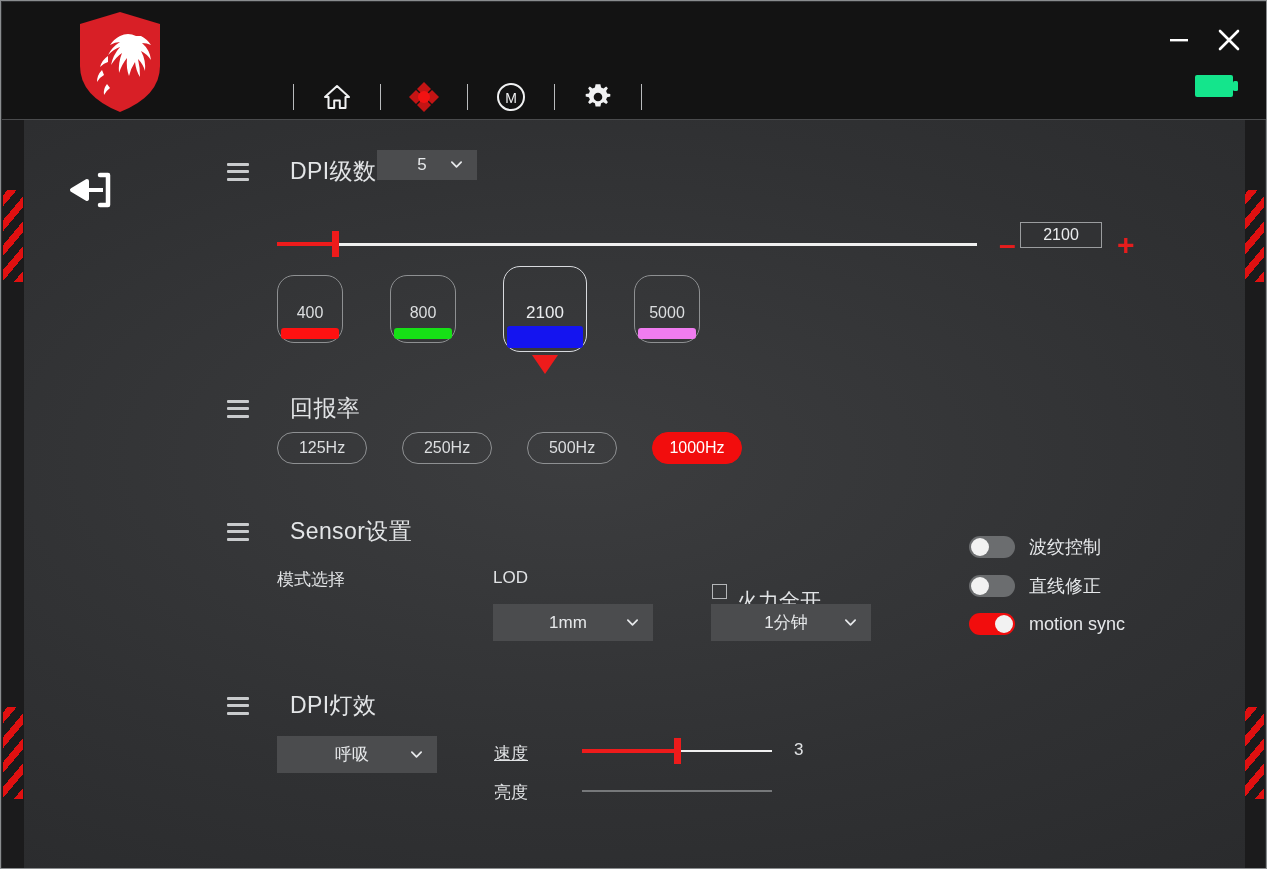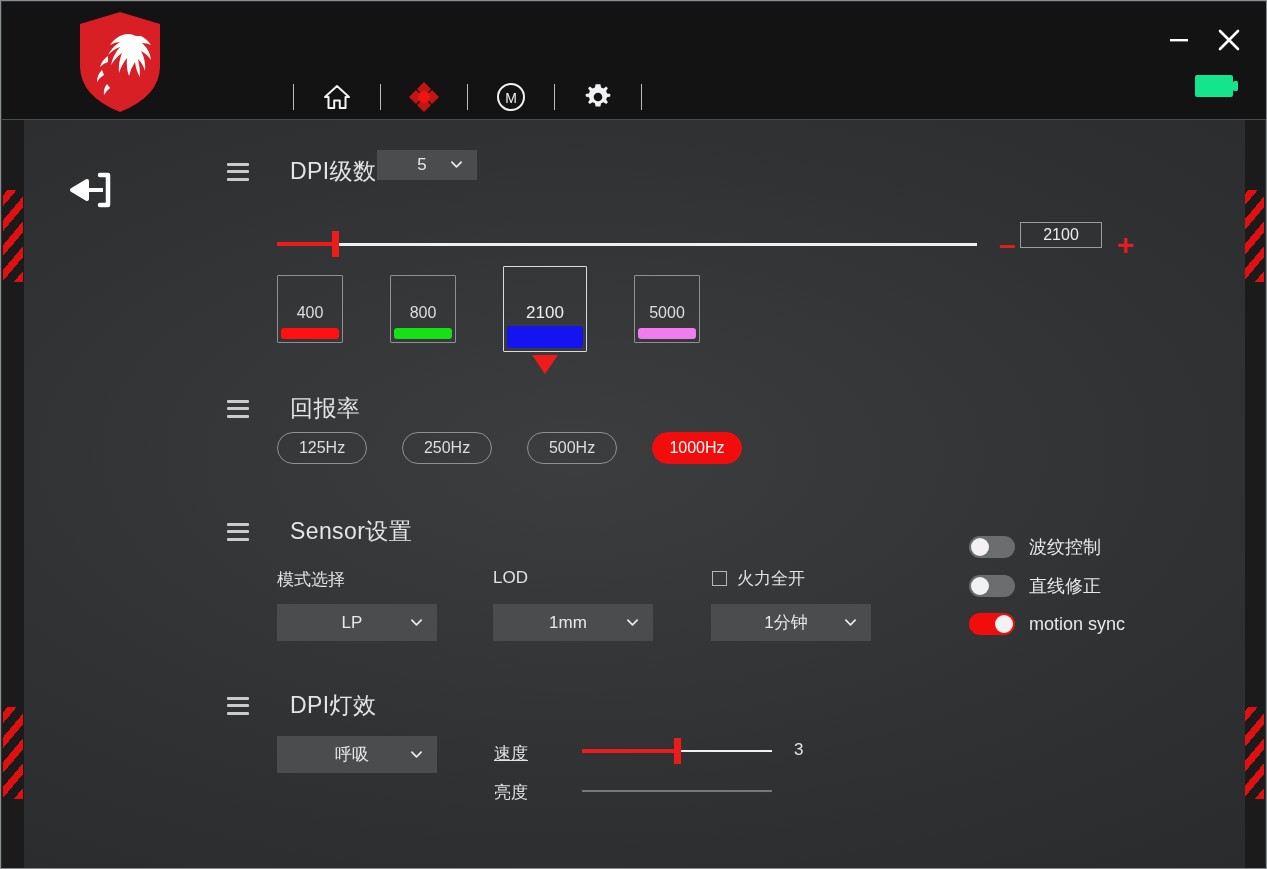--- a/index.html
+++ b/index.html
@@ -162,21 +162,21 @@
   }
 
   
   #dpi-stages {
     position: absolute; left: 253px; top: 155px;
     display: flex; gap: 47px;
   }
   .stage {
     width: 66px; height: 68px;
     border: 1px solid #8e9092;
-    border-radius: 1px;
+    border-radius: 17px;
     position: relative;
     display: flex; align-items: flex-start; justify-content: center;
     cursor: pointer;
   }
   .stage .sv {
     margin-top: 28px;
     font-size: 16px; color: #dcdee0;
   }
   .stage .bar {
     position: absolute; left: 3px; right: 3px; bottom: 3px;
@@ -230,21 +230,21 @@
   #chk-full {
     position: absolute; left: 688px; top: 447px;
     display: flex; align-items: center; gap: 10px;
     cursor: pointer;
   }
   #chk-full .box {
     width: 15px; height: 15px;
     border: 1px solid #b4b6b8;
     background: transparent;
   }
-  #chk-full .lbl { font-size: 17px; color: #e1e3e5; white-space: nowrap; }
+  #chk-full .lbl { font-size: 21px; color: #e1e3e5; white-space: nowrap; margin-top: 20px; }
 
   
   #toggles {
     position: absolute; left: 945px; top: 415px;
     display: flex; flex-direction: column; gap: 15px;
   }
   .tgrow { display: flex; align-items: center; gap: 14px; cursor: pointer; }
   .tg {
     width: 46px; height: 22px; border-radius: 11px;
     background: #6b6d6f; position: relative;
@@ -449,26 +449,20 @@
     <div class="sec-head" style="left:203px; top:396px;">
       <span class="ham">
           <i></i>
           <i></i>
           <i></i>
         </span>
       <span class="sec-title">Sensor设置</span>
     </div>
 
     <div class="fld-label" style="left:253px; top:448px;">模式选择</div>
-    <div class="dd fld-dd" style="left:253px; top:484px;">
-      <span class="dd-val">LP</span>
-      <svg class="chev" viewBox="0 0 14 14">
-        <path d="M2 4.5 L7 9.5 L12 4.5" fill="none" stroke="#e6e8ea" stroke-width="1.9" stroke-linecap="round" stroke-linejoin="round"></path>
-      </svg>
-    </div>
 
     <div class="fld-label" style="left:469px; top:448px;">LOD</div>
     <div class="dd fld-dd" style="left:469px; top:484px;">
       <span class="dd-val">1mm</span>
       <svg class="chev" viewBox="0 0 14 14">
         <path d="M2 4.5 L7 9.5 L12 4.5" fill="none" stroke="#e6e8ea" stroke-width="1.9" stroke-linecap="round" stroke-linejoin="round"></path>
       </svg>
     </div>
 
     <div id="chk-full">

